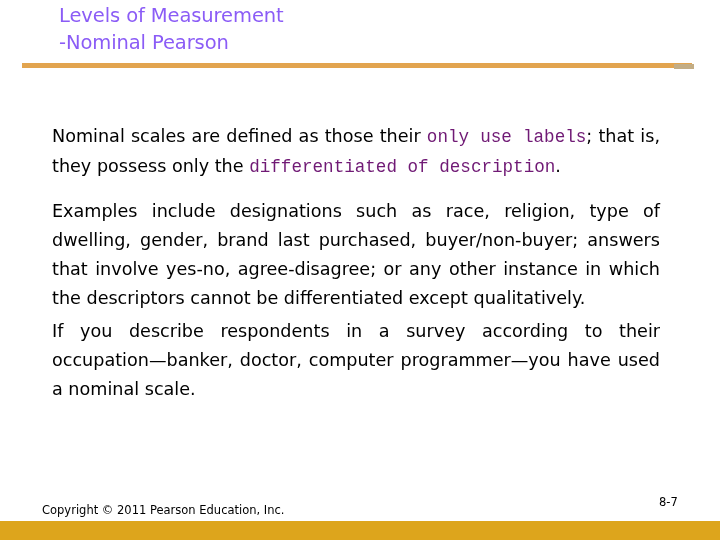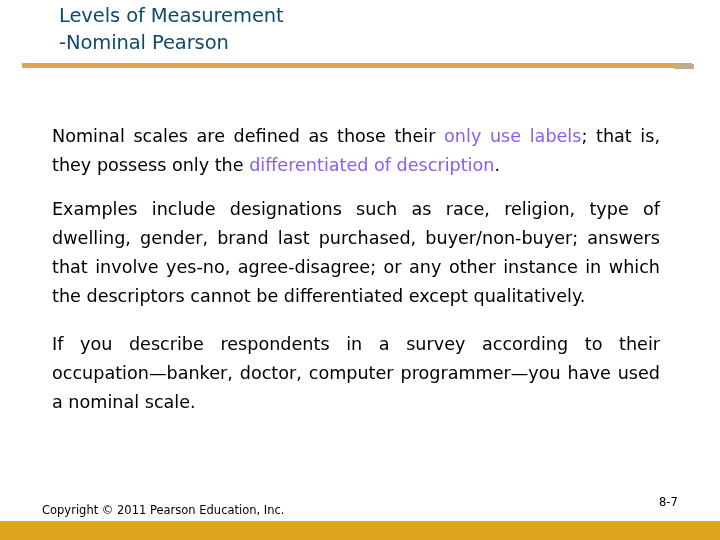--- a/index.html
+++ b/index.html
@@ -23,21 +23,21 @@
   #title-block {
     position: absolute;
     left: 59px;
     top: 2px;
     width: 620px;
   }
 
   .title-line {
     font-size: 19.5px;
     line-height: 27px;
-    color: #0c4a6e;
+    color: #8b5cf6;
     font-weight: normal;
     letter-spacing: -0.1px;
     white-space: pre;
   }
 
   
   #title-rule {
     position: absolute;
     left: 22px;
     top: 63px;
@@ -74,25 +74,26 @@
 
   .para:last-child {
     margin-bottom: 12px;
   }
 
   .para.p1 {
     margin-bottom: 15px;
   }
 
   .para.p2 {
-    margin-bottom: 19px;
+    margin-bottom: 4px;
   }
 
   .hl {
-    color: #8b5cf6;
+    color: #701a75;
+    font-family: Liberation Mono, monospace;
   }
 
   
   #footer-copyright {
     position: absolute;
     left: 42px;
     top: 503px;
     font-size: 11.5px;
     line-height: 14px;
     color: #000000;

